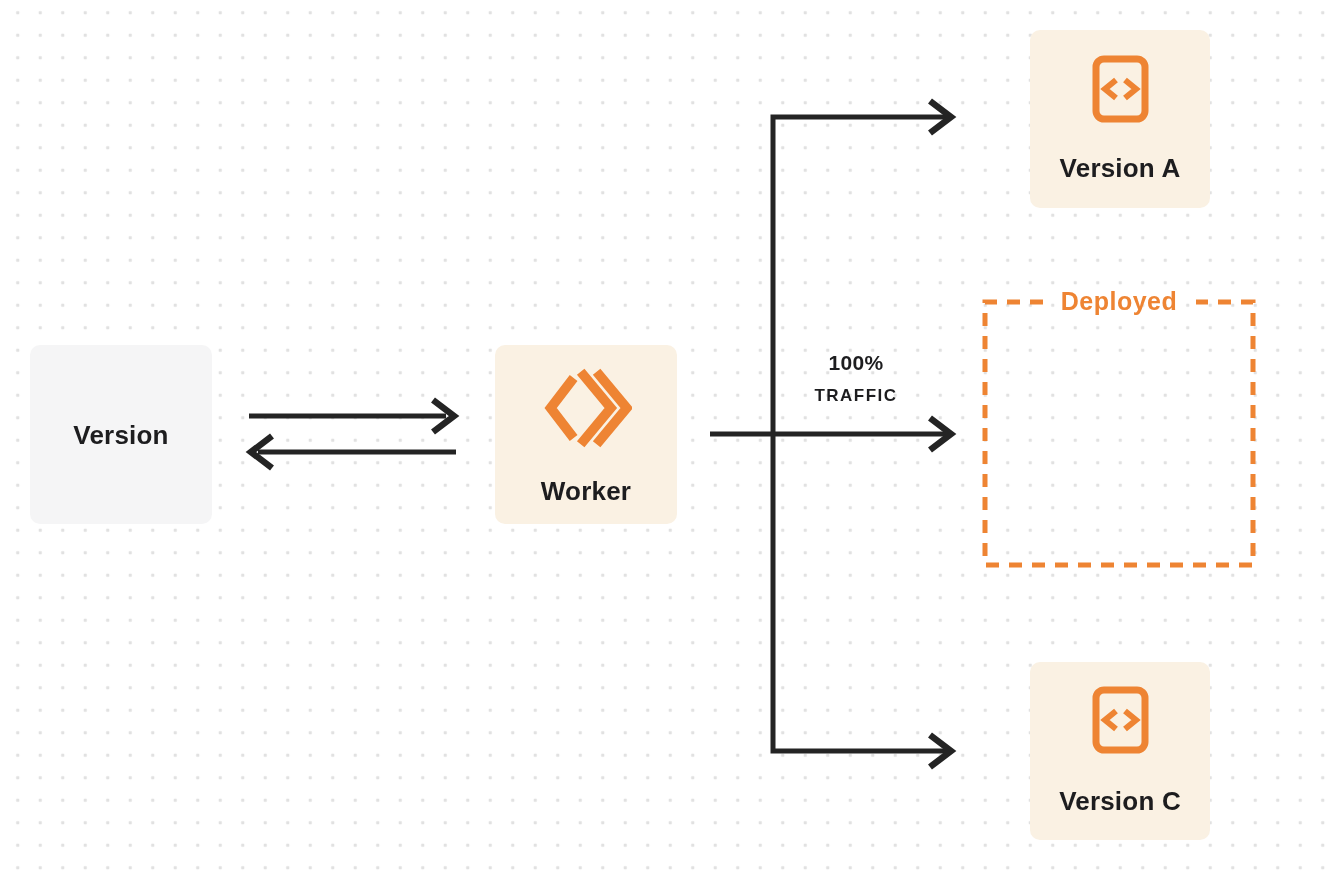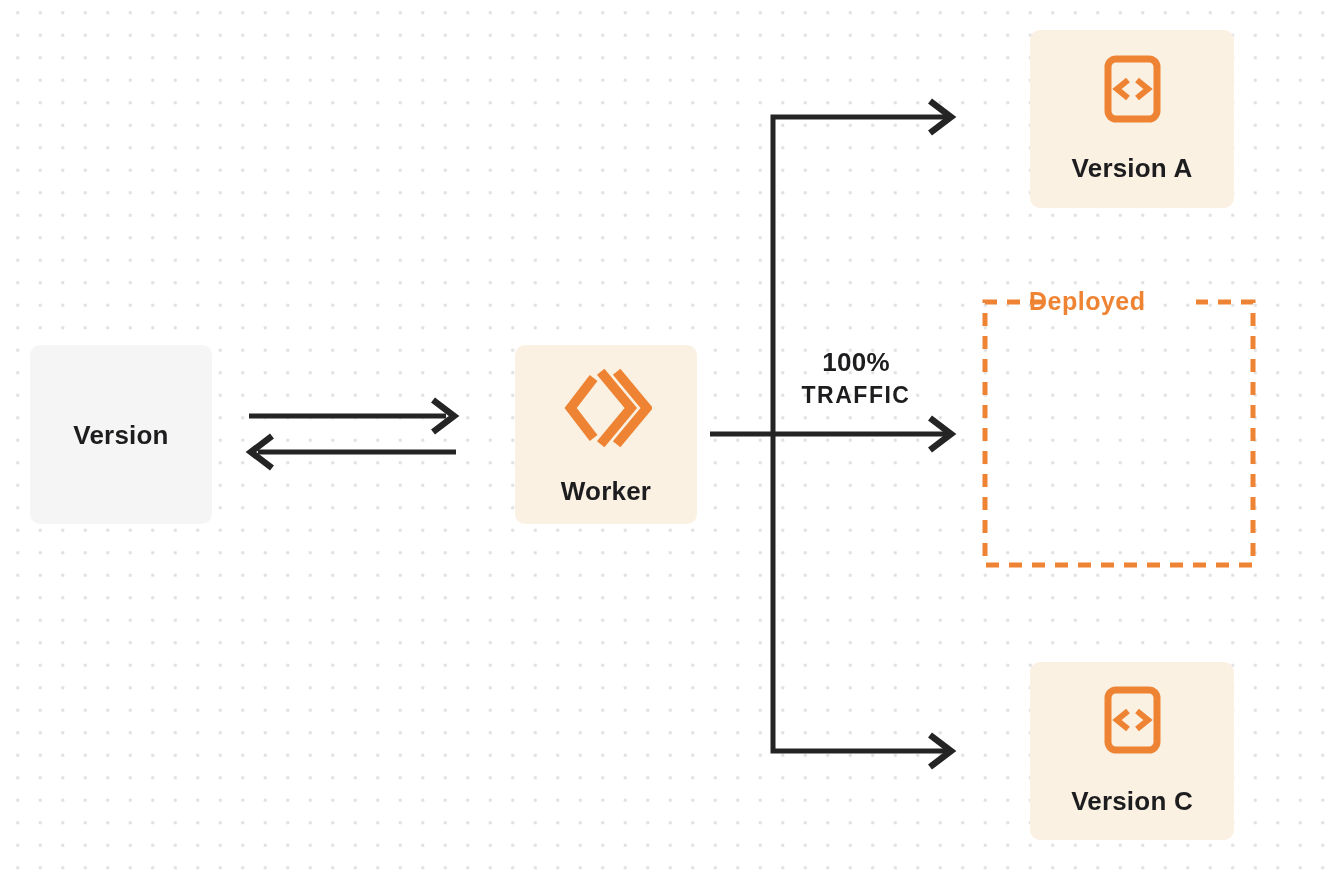--- a/index.html
+++ b/index.html
@@ -22,35 +22,35 @@
   .node {
     position: absolute; display: flex; flex-direction: column;
     align-items: center; justify-content: center;
     border-radius: 10px;
   }
   .node-label {
     font-weight: 700; font-size: 26px; line-height: 30px;
     color: var(--label-text, #1d1d1f); letter-spacing: .2px;
   }
   .client  { left: 30px;  top: 345px; width: 182px; height: 179px; background: var(--node-fill-gray, #f5f5f6); }
-  .worker  { left: 515px; top: 345px; width: 182px; height: 179px; background: var(--node-fill-orange, #faf1e3); gap: 24px; }
-  .version { left: 1030px; width: 204px; height: 178px; background: var(--node-fill-orange, #faf1e3); gap: 30px; }
+  .worker  { left: 495px; top: 345px; width: 182px; height: 179px; background: var(--node-fill-orange, #faf1e3); gap: 24px; }
+  .version { left: 1030px; width: 180px; height: 178px; background: var(--node-fill-orange, #faf1e3); gap: 30px; }
   .va { top: 30px; } .vb { top: 345px; } .vc { top: 662px; gap: 32px; }
 
   .deployed-label {
     position: absolute; left: 1029px; top: 287px; width: 180px;
-    font-size: 25px; font-weight: 700; line-height: 29px;
+    text-align: center; font-size: 25px; font-weight: 700; line-height: 29px;
     color: var(--accent-orange, #ee8433); letter-spacing: .5px;
   }
   .traffic {
     position: absolute; left: 786px; top: 351px; width: 140px;
     text-align: center; color: var(--label-text, #1d1d1f); font-weight: 700;
   }
-  .traffic-line1 { font-size: 26px; line-height: 23px; letter-spacing: .3px; }
-  .traffic-line2 { font-size: 23px; line-height: 21px; letter-spacing: 1.5px; margin-top: 11px; }
+  .traffic-line1 { font-size: 21px; line-height: 23px; letter-spacing: .3px; }
+  .traffic-line2 { font-size: 17px; line-height: 21px; letter-spacing: 1.5px; margin-top: 11px; }
   .icon-wrap { display: flex; align-items: center; justify-content: center; }
 </style>
 </head>
 <body>
 
 <div class="canvas">
 
   <svg class="overlay" width="1338" height="878" viewBox="0 0 1338 878">
     <g stroke-linecap="butt" stroke-linejoin="miter">
       <path class="stroke-arrow" stroke-width="5" d="M249 416 H446"></path>

